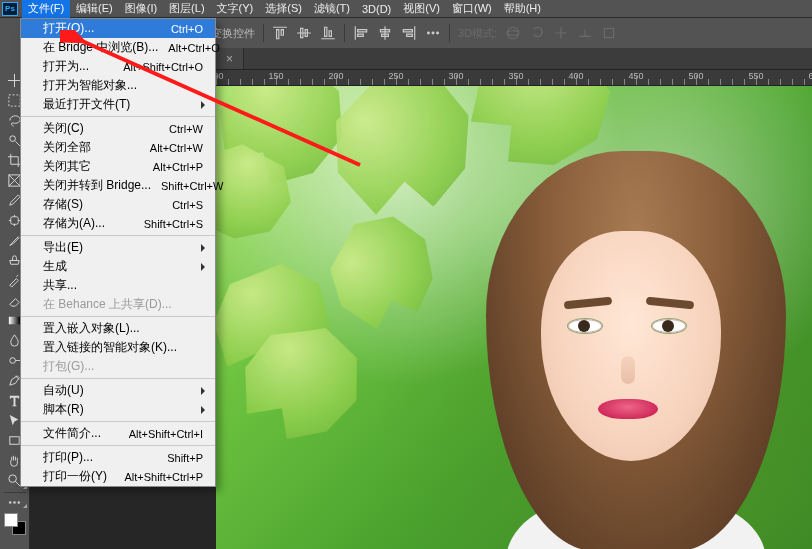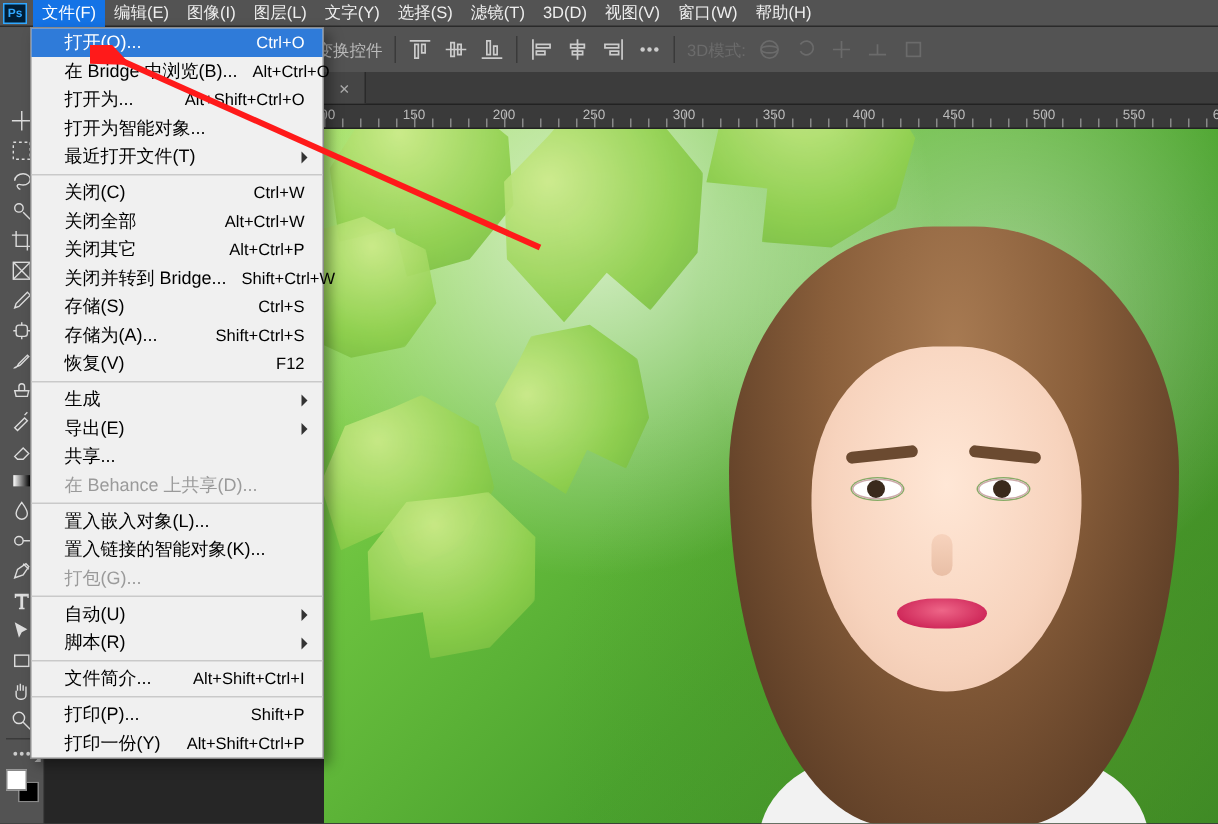--- a/index.html
+++ b/index.html
@@ -572,30 +572,26 @@
       <span class="shortcut">Shift+Ctrl+W</span>
     </div>
     <div class="row">
       <span>存储(S)</span>
       <span class="shortcut">Ctrl+S</span>
     </div>
     <div class="row">
       <span>存储为(A)...</span>
       <span class="shortcut">Shift+Ctrl+S</span>
     </div>
-    <div class="row">
-      <span>恢复(V)</span>
-      <span class="shortcut">F12</span>
-    </div>
     <hr>
     <div class="row submenu">
+      <span>导出(E)</span>
+    </div>
+    <div class="row submenu">
       <span>生成</span>
-    </div>
-    <div class="row submenu">
-      <span>导出(E)</span>
     </div>
     <div class="row">
       <span>共享...</span>
     </div>
     <div class="row disabled">
       <span>在 Behance 上共享(D)...</span>
     </div>
     <hr>
     <div class="row">
       <span>置入嵌入对象(L)...</span>

